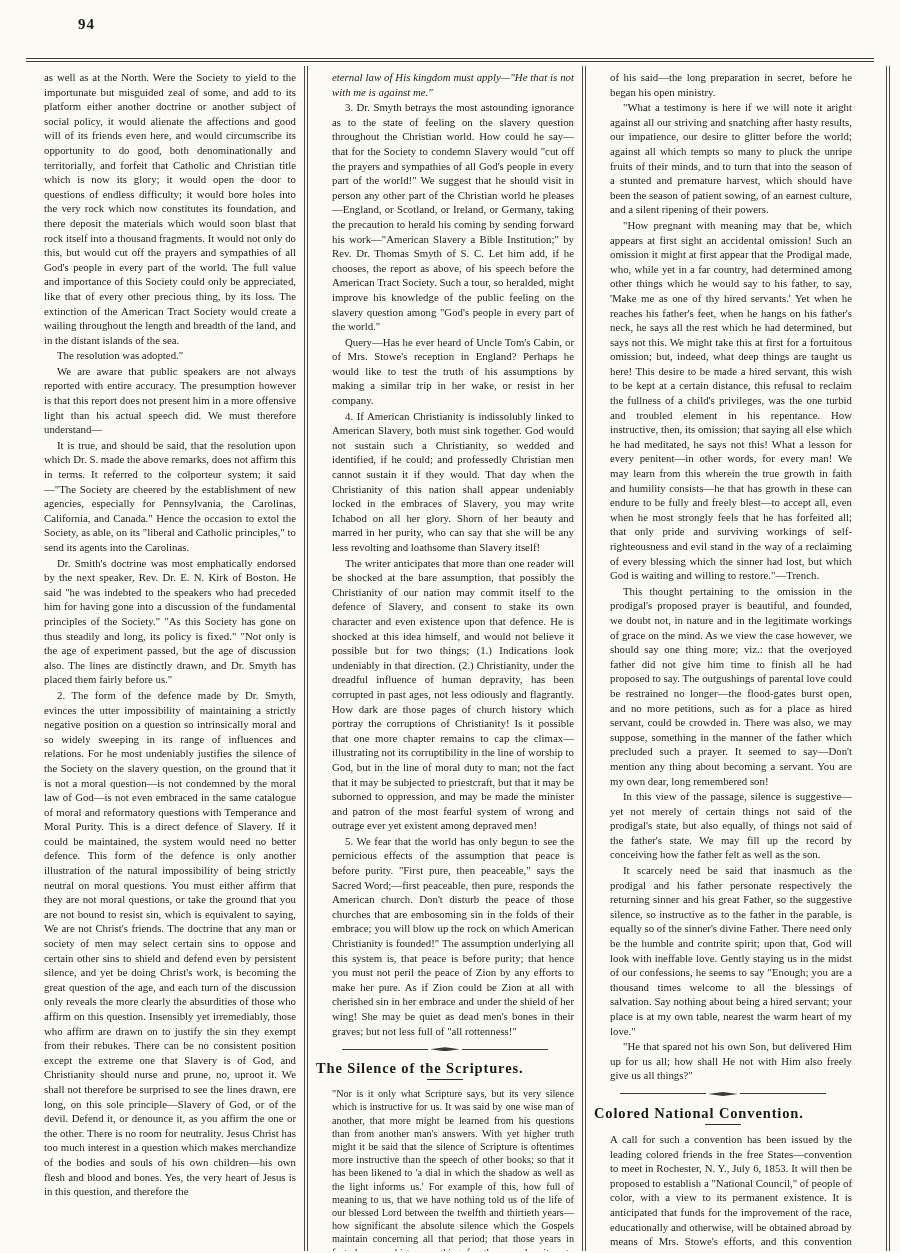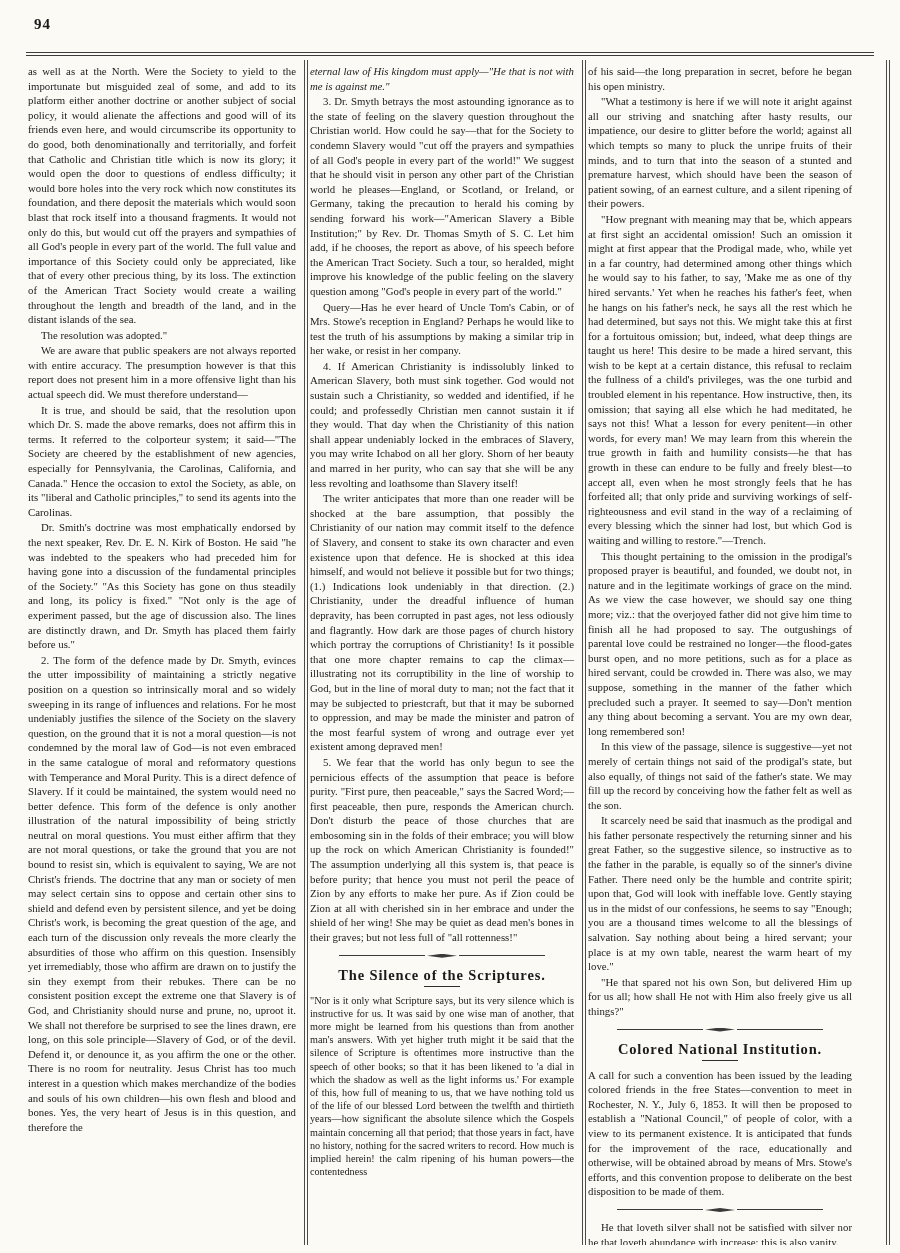--- a/index.html
+++ b/index.html
@@ -6,21 +6,21 @@
   .page{
     position:relative;
     width:900px;height:1253px;
     margin:0 auto;
     background:#fbfaf5;
     color:#1b1b1b;
     font-family:"Liberation Serif","DejaVu Serif",serif;
     overflow:hidden;
     box-sizing:border-box;
   }
-  .header{position:relative;height:40px;padding-top:8px;}
+  .header{position:relative;height:40px;padding-top:14px;margin-left:44px;}
   .page-number{position:absolute;left:34px;top:16px;font-size:15px;font-weight:bold;letter-spacing:1px;}
   .masthead{
     text-align:center;font-size:16px;font-weight:bold;
     letter-spacing:0.38em;word-spacing:0.55em;
   }
   .toprule{height:2px;border-top:1px solid #3c3c3c;border-bottom:1px solid #3c3c3c;margin:4px 26px 0 26px;}
   .columns{
     display:flex;align-items:stretch;
     margin:4px 10px 0 26px;
     height:1185px;
@@ -29,27 +29,27 @@
   }
   .col{
     width:278px;flex:0 0 278px;
     padding:4px 8px 0 2px;
     box-sizing:border-box;
     overflow:hidden;
     font-size:10.8px;line-height:14.6px;
     text-align:justify;
     hyphens:auto;
   }
-  .col + .col{border-left:4px double #4a4a48;padding-left:2px;}
-  .col p{margin:0 0 1px 0;text-indent:13px;}
+  .col + .col{border-left:4px double #4a4a48;padding-left:8px;}
+  .col p{margin:0 0 1px 16px;text-indent:13px;}
   .col p.noindent{text-indent:0;}
   .col p.italic{font-style:italic;}
   .small-text p{font-size:10.2px;line-height:13.2px;}
   .article-heading{
-    text-align:center;font-weight:bold;font-size:14.5px;line-height:18px;
+    text-align:left;font-weight:bold;font-size:14.5px;line-height:18px;
     letter-spacing:0.06em;margin:4px 0 1px 0;text-indent:0 !important;
   }
   .heading-rule{width:36px;height:0;border-top:1.5px solid #2c2c2c;margin:2px auto 7px auto;}
   .divider{display:flex;align-items:center;justify-content:center;margin:9px 0 8px 0;}
   .dline{display:inline-block;width:86px;height:1px;background:#3a3a3a;}
   .ddiamond{
     display:inline-block;width:30px;height:4px;background:#3a3a3a;margin:0 2px;
     clip-path:polygon(0 50%,50% 0,100% 50%,50% 100%);
   }
 </style>
@@ -105,21 +105,21 @@
       <p>In this view of the passage, silence is suggestive—yet not merely of certain things not said of the prodigal's state, but also equally, of things not said of the father's state.  We may fill up the record by conceiving how the father felt as well as the son.</p>
       <p>It scarcely need be said that inasmuch as the prodigal and his father personate respectively the returning sinner and his great Father, so the suggestive silence, so instructive as to the father in the parable, is equally so of the sinner's divine Father.  There need only be the humble and contrite spirit; upon that, God will look with ineffable love.  Gently staying us in the midst of our confessions, he seems to say "Enough;  you are a thousand times welcome to all the blessings of salvation.  Say nothing about being a hired servant; your place is at my own table, nearest the warm heart of my love."</p>
       <p>"He that spared not his own Son, but delivered Him up for us all; how shall He not with Him also freely give us all things?"</p>
 
       <div class="divider">
         <span class="dline"></span>
         <span class="ddiamond"></span>
         <span class="dline"></span>
       </div>
 
-      <div class="article-heading">Colored National Institution.</div>
+      <div class="article-heading">Colored National Convention.</div>
       <div class="heading-rule"></div>
 
       <p class="noindent">A call for such a convention has been issued by the leading colored friends in the free States—convention to meet in Rochester, N. Y., July 6, 1853.  It will then be proposed to establish a "National Council," of people of color, with a view to its permanent existence.  It is anticipated that funds for the improvement of the race, educationally and otherwise, will be obtained abroad by means of Mrs. Stowe's efforts, and this convention propose to deliberate on the best disposition to be made of them.</p>
 
       <div class="divider">
         <span class="dline"></span>
         <span class="ddiamond"></span>
         <span class="dline"></span>
       </div>
 

